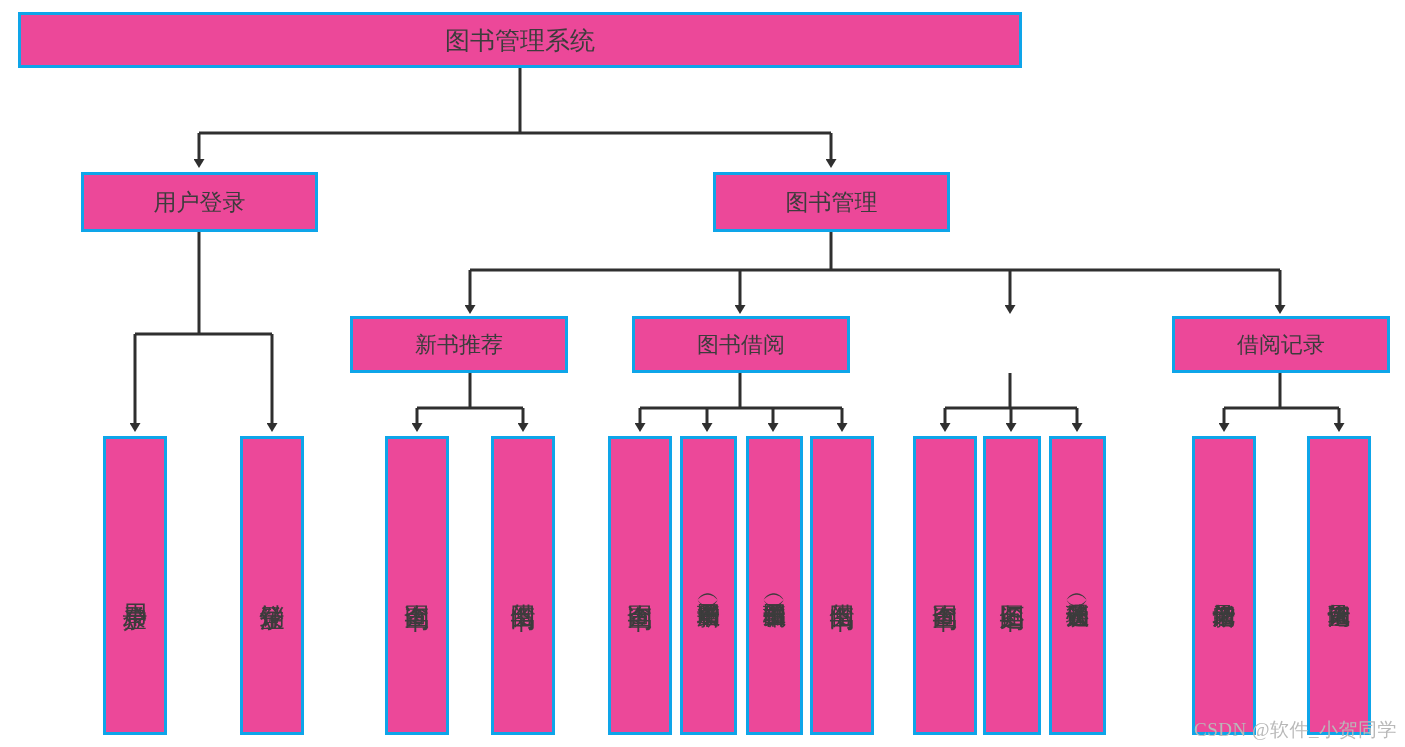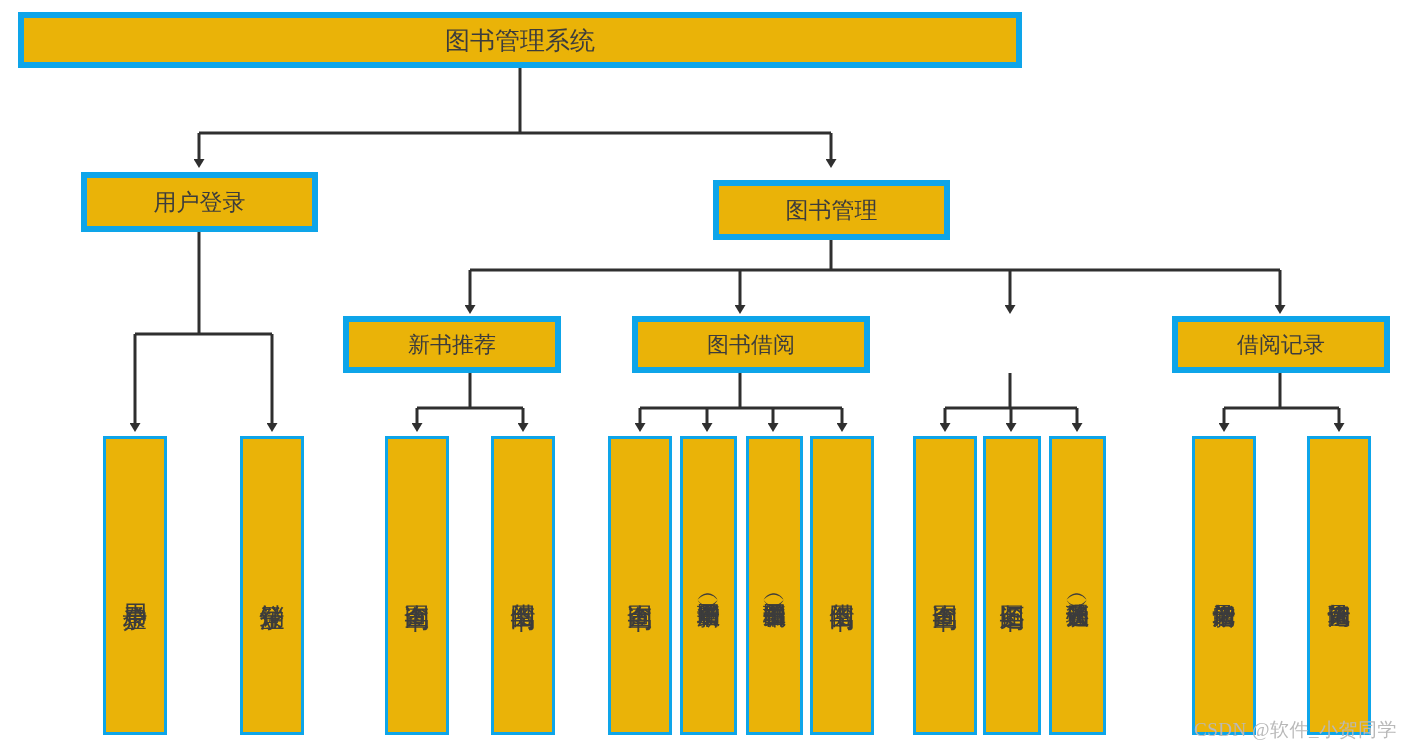--- a/index.html
+++ b/index.html
@@ -21,22 +21,22 @@
   #diagram-svg {
     position: absolute;
     left: 0;
     top: 0;
     width: 1405px;
     height: 747px;
   }
   .node {
     position: absolute;
     box-sizing: border-box;
-    border: 6px solid #0ea5e9;
-    background: #eab308;
+    border: 3px solid #0ea5e9;
+    background: #ec4899;
     display: flex;
     align-items: center;
     justify-content: center;
     color: #3c3c3c;
     z-index: 2;
   }
   .node-label {
     display: block;
     text-align: center;
     color: #3c3c3c;
@@ -137,28 +137,28 @@
     </g>
   </svg>
 
   <div class="node node-root" style="left:18px; top:12px; width:1004px; height:56px;">
     <span class="node-label">图书管理系统</span>
   </div>
 
   <div class="node node-l1" style="left:81px; top:172px; width:237px; height:60px;">
     <span class="node-label">用户登录</span>
   </div>
-  <div class="node node-l1" style="left:713px; top:172px; width:237px; height:60px;margin-top:8px;">
+  <div class="node node-l1" style="left:713px; top:172px; width:237px; height:60px;">
     <span class="node-label">图书管理</span>
   </div>
 
-  <div class="node node-l2" style="left:343px; top:316px; width:218px; height:57px;">
+  <div class="node node-l2" style="left:350px; top:316px; width:218px; height:57px;">
     <span class="node-label">新书推荐</span>
   </div>
-  <div class="node node-l2" style="left:632px; top:316px; width:238px; height:57px;">
+  <div class="node node-l2" style="left:632px; top:316px; width:218px; height:57px;">
     <span class="node-label">图书借阅</span>
   </div>
   <div class="node node-l2" style="left:1172px; top:316px; width:218px; height:57px;justify-content:center;">
     <span class="node-label">借阅记录</span>
   </div>
 
   <div class="node node-leaf" style="left:103px; top:436px; width:64px; height:299px;">
     <span class="node-label">用户登录</span>
   </div>
   <div class="node node-leaf" style="left:240px; top:436px; width:64px; height:299px;">

